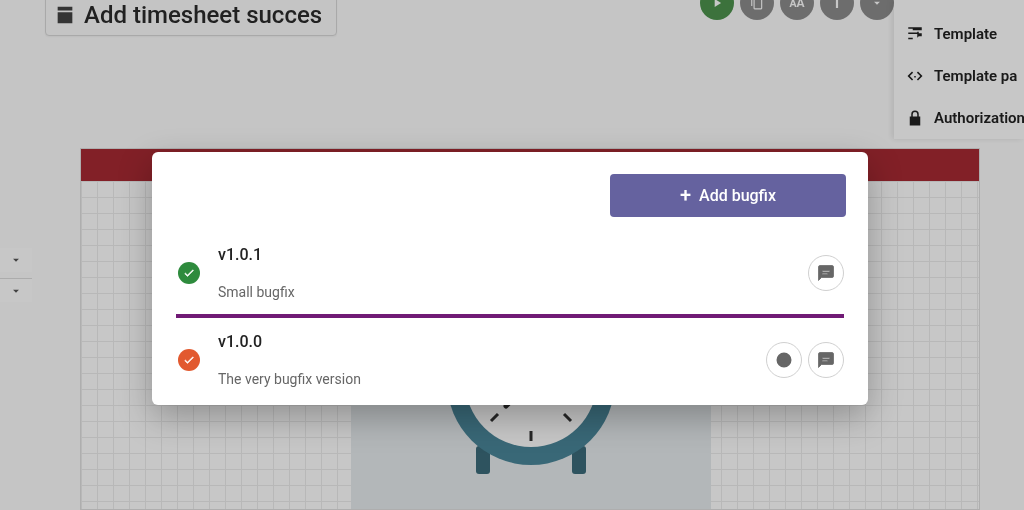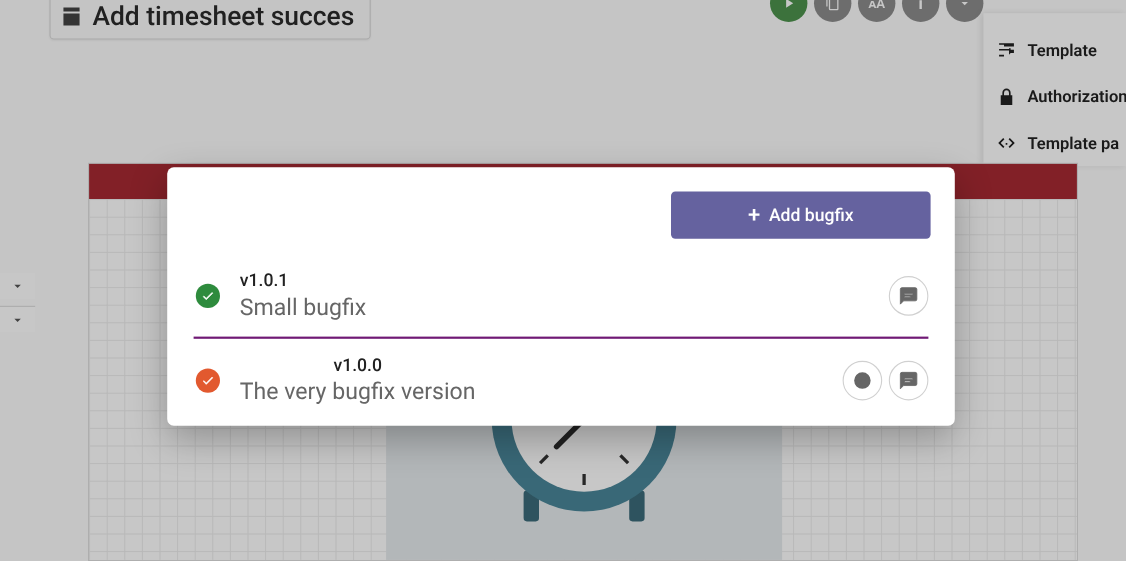--- a/index.html
+++ b/index.html
@@ -20,21 +20,21 @@
   }
   .title-chip svg { width: 22px; height: 22px; fill:#444; }
 
   
   .round-btn-row { position: absolute; top: -14px; right: 130px; display:flex; gap:6px; }
   .round-btn { width:34px; height:34px; border-radius:50%; display:flex; align-items:center; justify-content:center; font-size:15px; font-weight:600; color:#fff; }
   .round-btn.green{ background:#3c9a3c; }
   .round-btn.grey { background:#8d8d8d; }
 
   
-  .side-menu { position:absolute; top:12px; right:0; width:130px; background:#fff; box-shadow:-2px 0 6px rgba(0,0,0,0.1); padding-top:13px; }
+  .side-menu { position:absolute; top:0; right:0; width:130px; background:#fff; box-shadow:-2px 0 6px rgba(0,0,0,0.1); padding-top:13px; }
   .side-menu .item { display:flex; align-items:center; gap:10px; padding:12px 12px; font-size:15px; font-weight:600; color:#222; white-space:nowrap; }
   .side-menu .item svg { width:18px; height:18px; flex:0 0 18px; fill:#222; }
 
   
   .left-rail { position:absolute; left:0; top:248px; width:32px; display:flex; flex-direction:column; gap:6px; }
   .left-rail .chev { width:32px; height:24px; display:flex; align-items:center; justify-content:center; color:#555; border-top:1px solid #ddd; background:#fff; }
   .left-rail .chev:first-child{ border-top:none; }
 
   
   .canvas-frame { position:absolute; left:80px; top:148px; right:44px; bottom:0; background:#fff; border:1px solid #e0e0e0; }
@@ -57,28 +57,28 @@
   }
   .modal .add-row { display:flex; justify-content:flex-end; padding: 0 22px 14px 22px; }
   .add-btn {
     background:#65629f; color:#fff; border:none; border-radius:4px;
     padding: 12px 70px; font-size:16px; font-weight:500; display:flex; align-items:center; gap:8px;
     cursor:pointer;
   }
   .plus { font-size:20px; line-height:0; position:relative; top:-1px; }
 
   .version-list { padding: 0 24px; }
-  .version-row { display:flex; align-items:center; padding:14px 0; border-bottom:2px solid #701a75; }
-  .version-row:last-child{ border-bottom:none;text-align:center; }
+  .version-row { display:flex; align-items:center; padding:14px 0; border-bottom:4px solid #701a75; }
+  .version-row:last-child{ border-bottom:none; }
   .status-badge { width:22px; height:22px; border-radius:50%; display:flex; align-items:center; justify-content:center; margin:0 18px 0 2px; flex:0 0 22px; }
   .status-badge.green{ background:#2e8b3d; }
   .status-badge.orange{ background:#e2592f; }
   .status-badge svg{ width:12px; height:12px; fill:#fff; stroke:#fff; }
   .version-text .vname{ font-size:16px; font-weight:500; color:#222; }
-  .version-text .vdesc{ font-size:21px; color:#666; margin-top:4px; }
+  .version-text .vdesc{ font-size:14px; color:#666; margin-top:20px; }
   .row-actions { margin-left:auto; display:flex; gap:6px; }
   .circ-btn { width:36px; height:36px; border-radius:50%; border:1px solid #d0d0d0; background:#fff; display:flex; align-items:center; justify-content:center; cursor:pointer; }
   .circ-btn svg{ width:18px; height:18px; fill:#666; stroke:#666; }
 </style>
 </head>
 <body>
 
 <div class="app">
 
   <div class="backdrop">
@@ -116,29 +116,29 @@
 
     <div class="side-menu">
       <div class="item">
         <svg viewBox="0 0 24 24">
             <path d="M3 17h6v2H3zm0-7h12v2H3zm0-7h18v2H3zm14 12v-2h4v-2h-4V9h-2v8zM9 5v2h12V5zm6 8v2h6v-2z"></path>
           </svg>
         <span>Template</span>
       </div>
       <div class="item">
         <svg viewBox="0 0 24 24">
-            <path d="M12 2a5 5 0 0 0-5 5v3H5v12h14V10h-2V7a5 5 0 0 0-5-5zm-3 5a3 3 0 1 1 6 0v3H9z"></path>
-          </svg>
-        <span>Authorization</span>
+            <path d="M8 6 2 12l6 6 1.5-1.5L5 12l4.5-4.5zM16 6l-1.5 1.5L19 12l-4.5 4.5L16 18l6-6zM11 12h2v2h-2z"></path>
+          </svg>
+        <span>Template pa</span>
       </div>
       <div class="item">
         <svg viewBox="0 0 24 24">
-            <path d="M8 6 2 12l6 6 1.5-1.5L5 12l4.5-4.5zM16 6l-1.5 1.5L19 12l-4.5 4.5L16 18l6-6zM11 12h2v2h-2z"></path>
-          </svg>
-        <span>Template pa</span>
+            <path d="M12 2a5 5 0 0 0-5 5v3H5v12h14V10h-2V7a5 5 0 0 0-5-5zm-3 5a3 3 0 1 1 6 0v3H9z"></path>
+          </svg>
+        <span>Authorization</span>
       </div>
     </div>
 
     <div class="left-rail">
       <div class="chev">
         <svg width="14" height="14" viewBox="0 0 24 24" fill="#555">
             <path d="M7 10l5 5 5-5z"></path>
           </svg>
       </div>
       <div class="chev">

